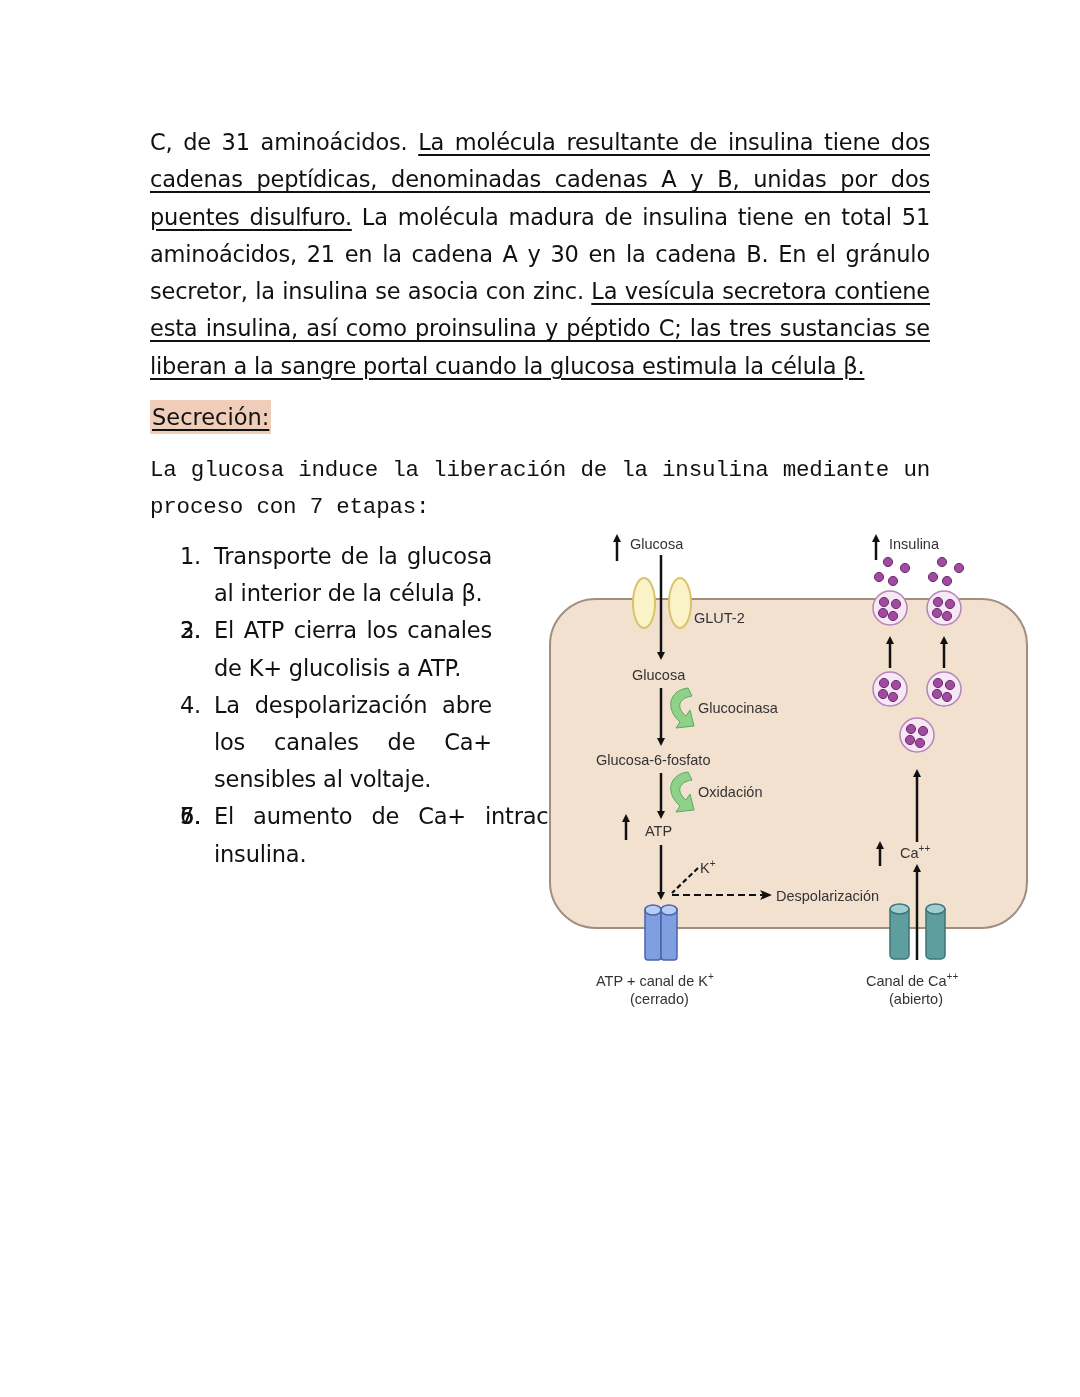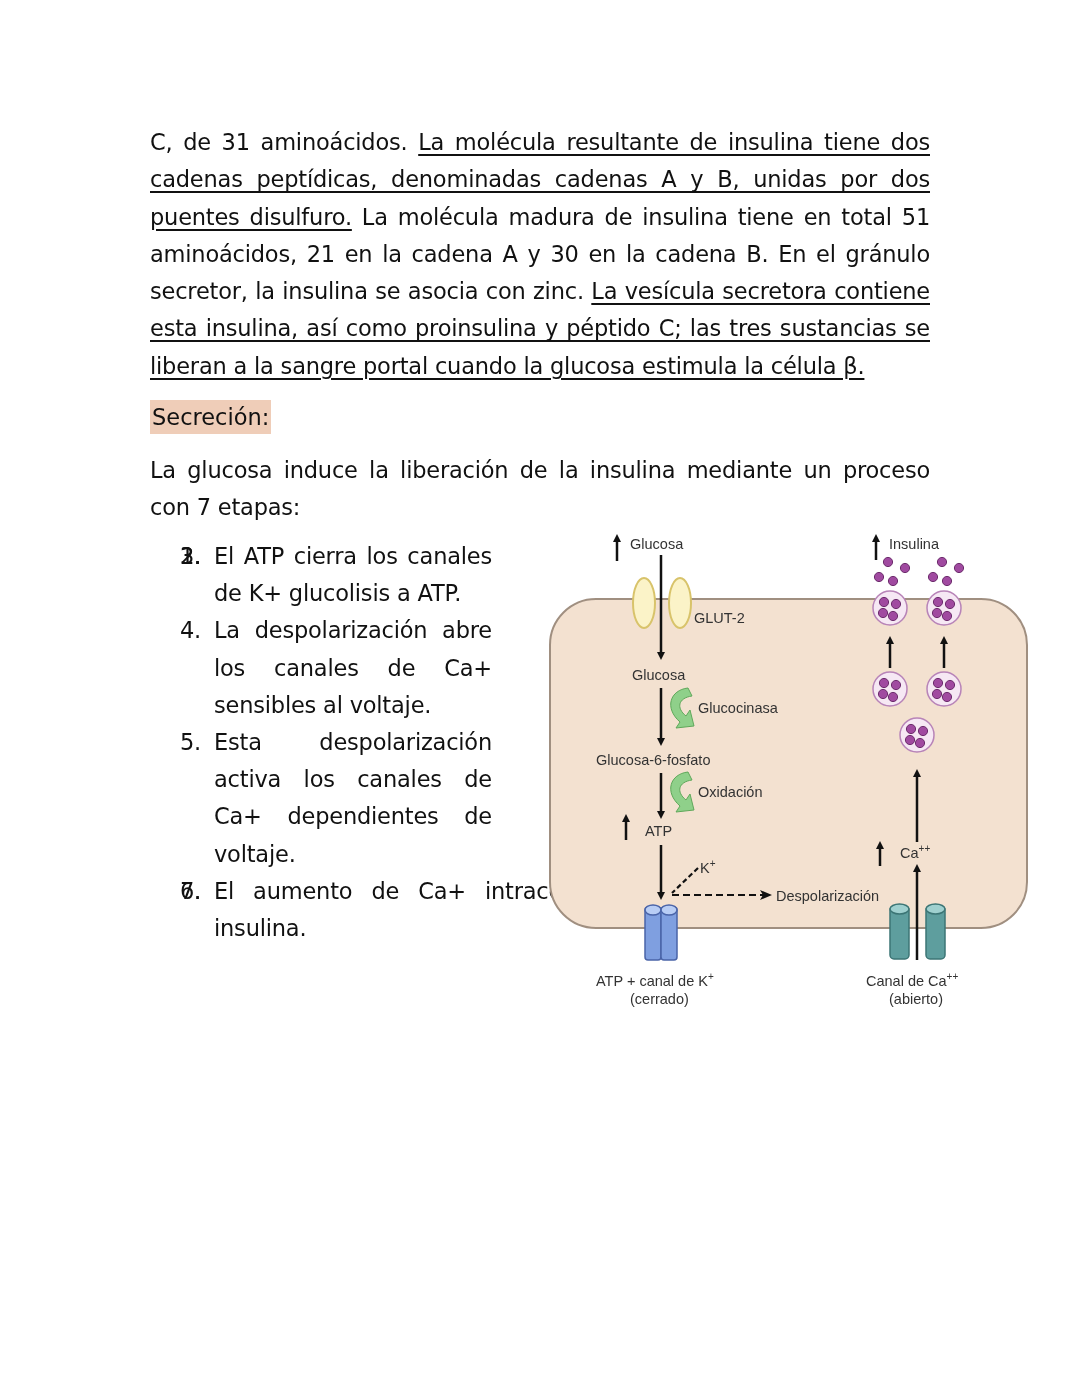--- a/index.html
+++ b/index.html
@@ -6,24 +6,24 @@
   body { width: 1080px; height: 1397px; position: relative; overflow: hidden;
          font-family: "DejaVu Sans", sans-serif; color: #111111; }
   .page { position: absolute; left: 0; top: 0; width: 1080px; height: 1397px; }
 
   .para { position: absolute; left: 150px; width: 780px; font-size: 22.5px;
           line-height: 37.3px; text-align: justify; letter-spacing: -0.2px; }
   .para .u { text-decoration: underline; text-decoration-thickness: 2px; text-underline-offset: 4px; }
 
   .heading { position: absolute; left: 150px; top: 400px; height: 34px; padding: 0 2px;
              background: #efcdb8; font-size: 22.5px; line-height: 34px;
-             text-decoration-thickness: 2px; text-underline-offset: 4px; }
+             text-decoration: underline; text-decoration-thickness: 2px; text-underline-offset: 4px; }
 
   .intro { position: absolute; left: 150px; top: 452px; width: 780px; font-size: 22.5px;
-           line-height: 37px; text-align: justify; letter-spacing: -0.2px; }
+           line-height: 37px; text-align: justify; letter-spacing: -0.2px; font-family: Liberation Mono, monospace; }
 
   .steps { position: absolute; left: 150px; top: 538px; width: 790px; margin: 0; padding: 0; list-style: none;
            font-size: 22.5px; line-height: 37.2px; letter-spacing: -0.2px; }
   .steps li { position: relative; padding-left: 64px; text-align: justify; }
   .steps li .num { position: absolute; left: 30px; top: 0; }
   .steps li.narrow { width: 278px; }
   .steps li.wide { width: 716px; }
 
   .diagram { position: absolute; left: 0; top: 0; width: 1080px; height: 1397px; pointer-events: none; }
   .dlabel { font-family: "Liberation Sans", sans-serif; font-size: 14.5px; fill: #333333; }
@@ -36,25 +36,25 @@
 
   <div class="para" style="top:124px;">
     <span>C, de 31 aminoácidos. </span><span class="u">La molécula resultante de insulina tiene dos cadenas peptídicas, denominadas cadenas A y B, unidas por dos puentes disulfuro.</span><span> La molécula madura de insulina tiene en total 51 aminoácidos, 21 en la cadena A y 30 en la cadena B. En el gránulo secretor, la insulina se asocia con zinc. </span><span class="u">La vesícula secretora contiene esta insulina, así como proinsulina y péptido C; las tres sustancias se liberan a la sangre portal cuando la glucosa estimula la célula β.</span>
   </div>
 
   <div class="heading">Secreción:</div>
 
   <div class="intro">La glucosa induce la liberación de la insulina mediante un proceso con 7 etapas:</div>
 
   <ol class="steps">
-    <li class="narrow"><span class="num">1.</span></li>
+    <li class="narrow"><span class="num">1.</span><span>Transporte de la glucosa al interior de la célula β.</span></li>
     <li class="narrow"><span class="num">2.</span></li>
     <li class="narrow"><span class="num">3.</span><span>El ATP cierra los canales de K+ glucolisis a ATP.</span></li>
     <li class="narrow"><span class="num">4.</span><span>La despolarización abre los canales de Ca+ sensibles al voltaje.</span></li>
-    <li class="narrow"><span class="num">5.</span><span>Esta despolarización activa los canales de Ca+ dependientes de voltaje.</span></li>
+    <li class="narrow"><span class="num">5.</span></li>
     <li class="wide"><span class="num">6.</span></li>
     <li class="wide"><span class="num">7.</span><span>El aumento de Ca+ intracelular produce la secreción de insulina.</span></li>
   </ol>
 
   <svg class="diagram" viewBox="0 0 1080 1397">
     <defs>
       <marker id="ah" markerWidth="8" markerHeight="8" refX="4" refY="4" orient="auto" markerUnits="userSpaceOnUse">
         <path d="M0,0 L8,4 L0,8 z" fill="#111"></path>
       </marker>
       <marker id="ahs" markerWidth="12" markerHeight="12" refX="10" refY="6" orient="auto" markerUnits="userSpaceOnUse">

